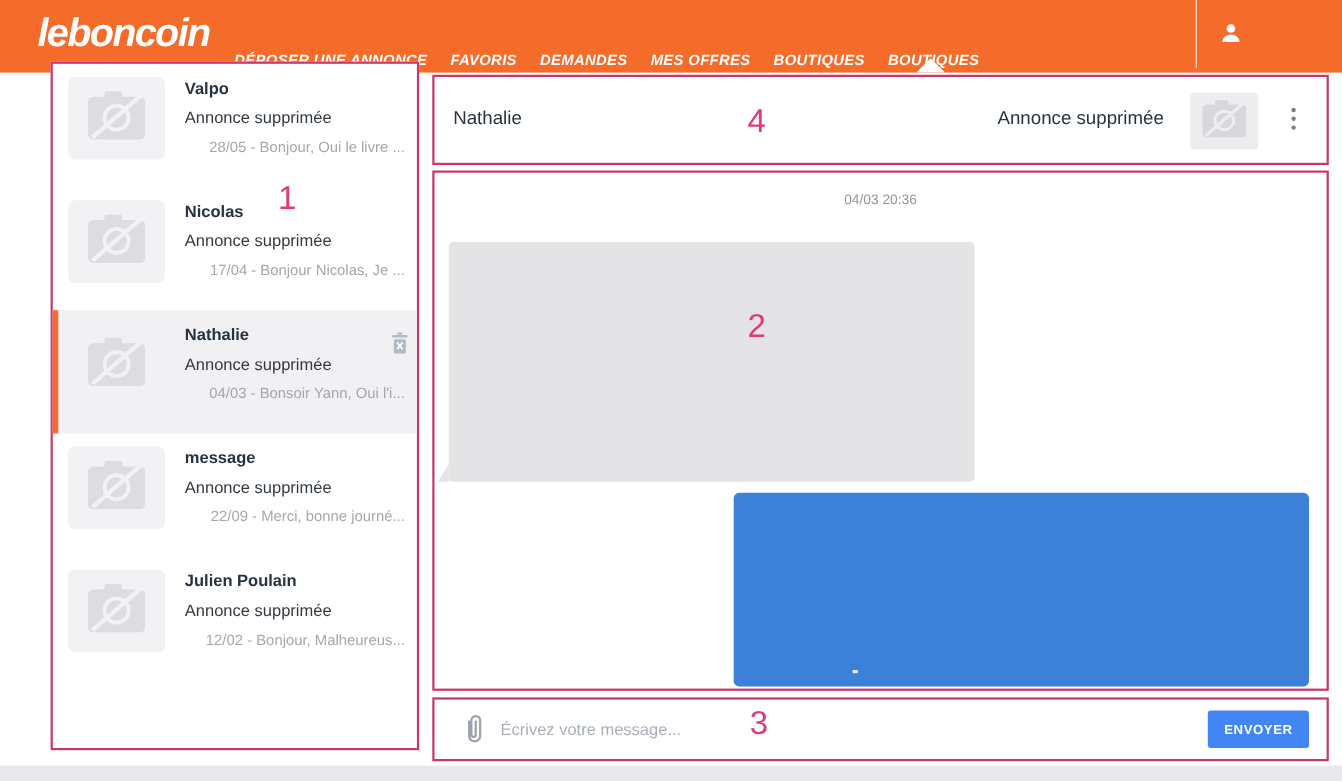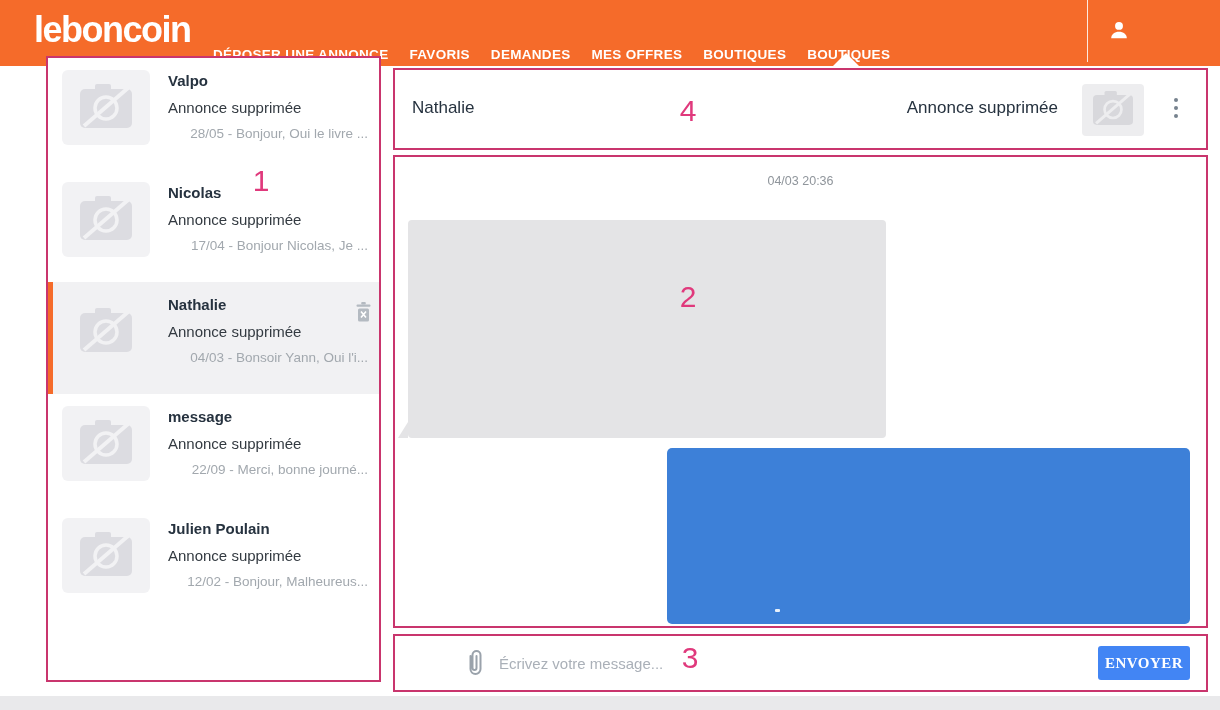--- a/index.html
+++ b/index.html
@@ -1,33 +1,33 @@
 <!DOCTYPE html>
 <html><head>
 <meta charset="utf-8">
 <style>
   * { margin:0; padding:0; box-sizing:border-box; }
   body { background:#fff; font-family:"Liberation Sans", sans-serif; }
   .canvas { position:relative; width:1220px; height:710px; background:#fff; overflow:hidden; }
 
   
-  .topbar { position:absolute; left:0; top:0; width:1220px; height:66px; background:#f56b2a; }
+  .topbar { position:absolute; left:0; top:0; width:1220px; height:66px; background:#f56b2a;font-style:italic; }
   .logo { position:absolute; left:34px; top:9px; font-size:36px; font-weight:bold; color:#fff; letter-spacing:-1.5px; }
   .nav { position:absolute; left:213px; top:0; height:62px; display:flex; align-items:flex-end; gap:21px; }
   .nav-item { color:#fff; font-size:13.5px; font-weight:bold; letter-spacing:.3px; white-space:nowrap; cursor:pointer; }
   .topbar-divider { position:absolute; left:1087px; top:0; width:1px; height:62px; background:rgba(255,255,255,.85); }
   .account-btn { position:absolute; left:1104px; top:18px; width:30px; height:28px; display:flex; align-items:center; justify-content:center; cursor:pointer; }
   .notch { position:absolute; left:833px; bottom:0; width:0; height:0; border-left:13px solid transparent; border-right:13px solid transparent; border-bottom:13px solid #fff; }
 
   
   .region { position:absolute; border:2px solid #c9356d; background:#fff; }
   .region-list     { left:46px;  top:56px;  width:335px; height:626px; }
   .region-chathead { left:393px; top:68px;  width:815px; height:82px; }
   .region-chat     { left:393px; top:155px; width:815px; height:473px; overflow:hidden;padding-left:20px; }
-  .region-composer { left:393px; top:634px; width:815px; height:58px;padding-left:44px; }
+  .region-composer { left:393px; top:634px; width:815px; height:58px; }
   .bottom-strip { position:absolute; left:0; top:696px; width:1220px; height:14px; background:#e9e9eb; }
 
   
   .conv-row { position:relative; height:112px; cursor:pointer; }
   .conv-row.selected { background:#f1f1f3; border-left:5px solid #f56b2a; }
   .thumb { position:absolute; left:14px; top:12px; width:88px; height:75px; background:#f2f2f4; border-radius:6px; display:flex; align-items:center; justify-content:center; }
   .conv-row.selected .thumb { left:9px; background:transparent; }
   .conv-text { position:absolute; left:120px; top:14px; width:200px; }
   .conv-row.selected .conv-text { left:115px; }
   .conv-name { font-size:15px; font-weight:bold; color:#26323f; margin-bottom:10px; }
@@ -49,21 +49,21 @@
   .bubble-received { left:13px; top:63px; width:478px; height:218px; background:#e4e4e6; border-radius:4px; }
   .bubble-received::after { content:""; position:absolute; left:-10px; bottom:0; width:0; height:0; border-bottom:16px solid #e4e4e6; border-left:10px solid transparent; }
   .bubble-sent { left:272px; top:291px; width:523px; height:176px; background:#3d80d8; border-radius:5px; }
   .redact-dot { position:absolute; left:108px; top:161px; width:5px; height:3px; background:#e8f0fa; border-radius:1px; }
 
   
   .composer-inner { position:relative; width:100%; height:100%; display:flex; align-items:center; }
   .clip { margin-left:26px; display:flex; align-items:center; cursor:pointer; }
   .msg-input { flex:1; margin-left:14px; border:none; outline:none; font-size:15px; color:#495057; font-family:"Liberation Sans", sans-serif; background:transparent; }
   .msg-input::placeholder { color:#aab0b8; }
-  .send-btn { margin-right:16px; width:92px; height:34px; background:#4285f4; color:#fff; border:none; border-radius:3px; font-size:15px; font-weight:bold; letter-spacing:.5px; font-family:Liberation Serif, serif; cursor:pointer; }
+  .send-btn { margin-right:16px; width:92px; height:34px; background:#4285f4; color:#fff; border:none; border-radius:3px; font-size:12px; font-weight:bold; letter-spacing:.5px; font-family:Liberation Sans, sans-serif; cursor:pointer; }
 
   
   .anno { position:absolute; transform:translate(-50%,-50%); font-size:30px; color:#e0397c; font-weight:500; }
 </style>
 </head>
 <body>
 
 <div class="canvas">
 
   <div class="topbar">

